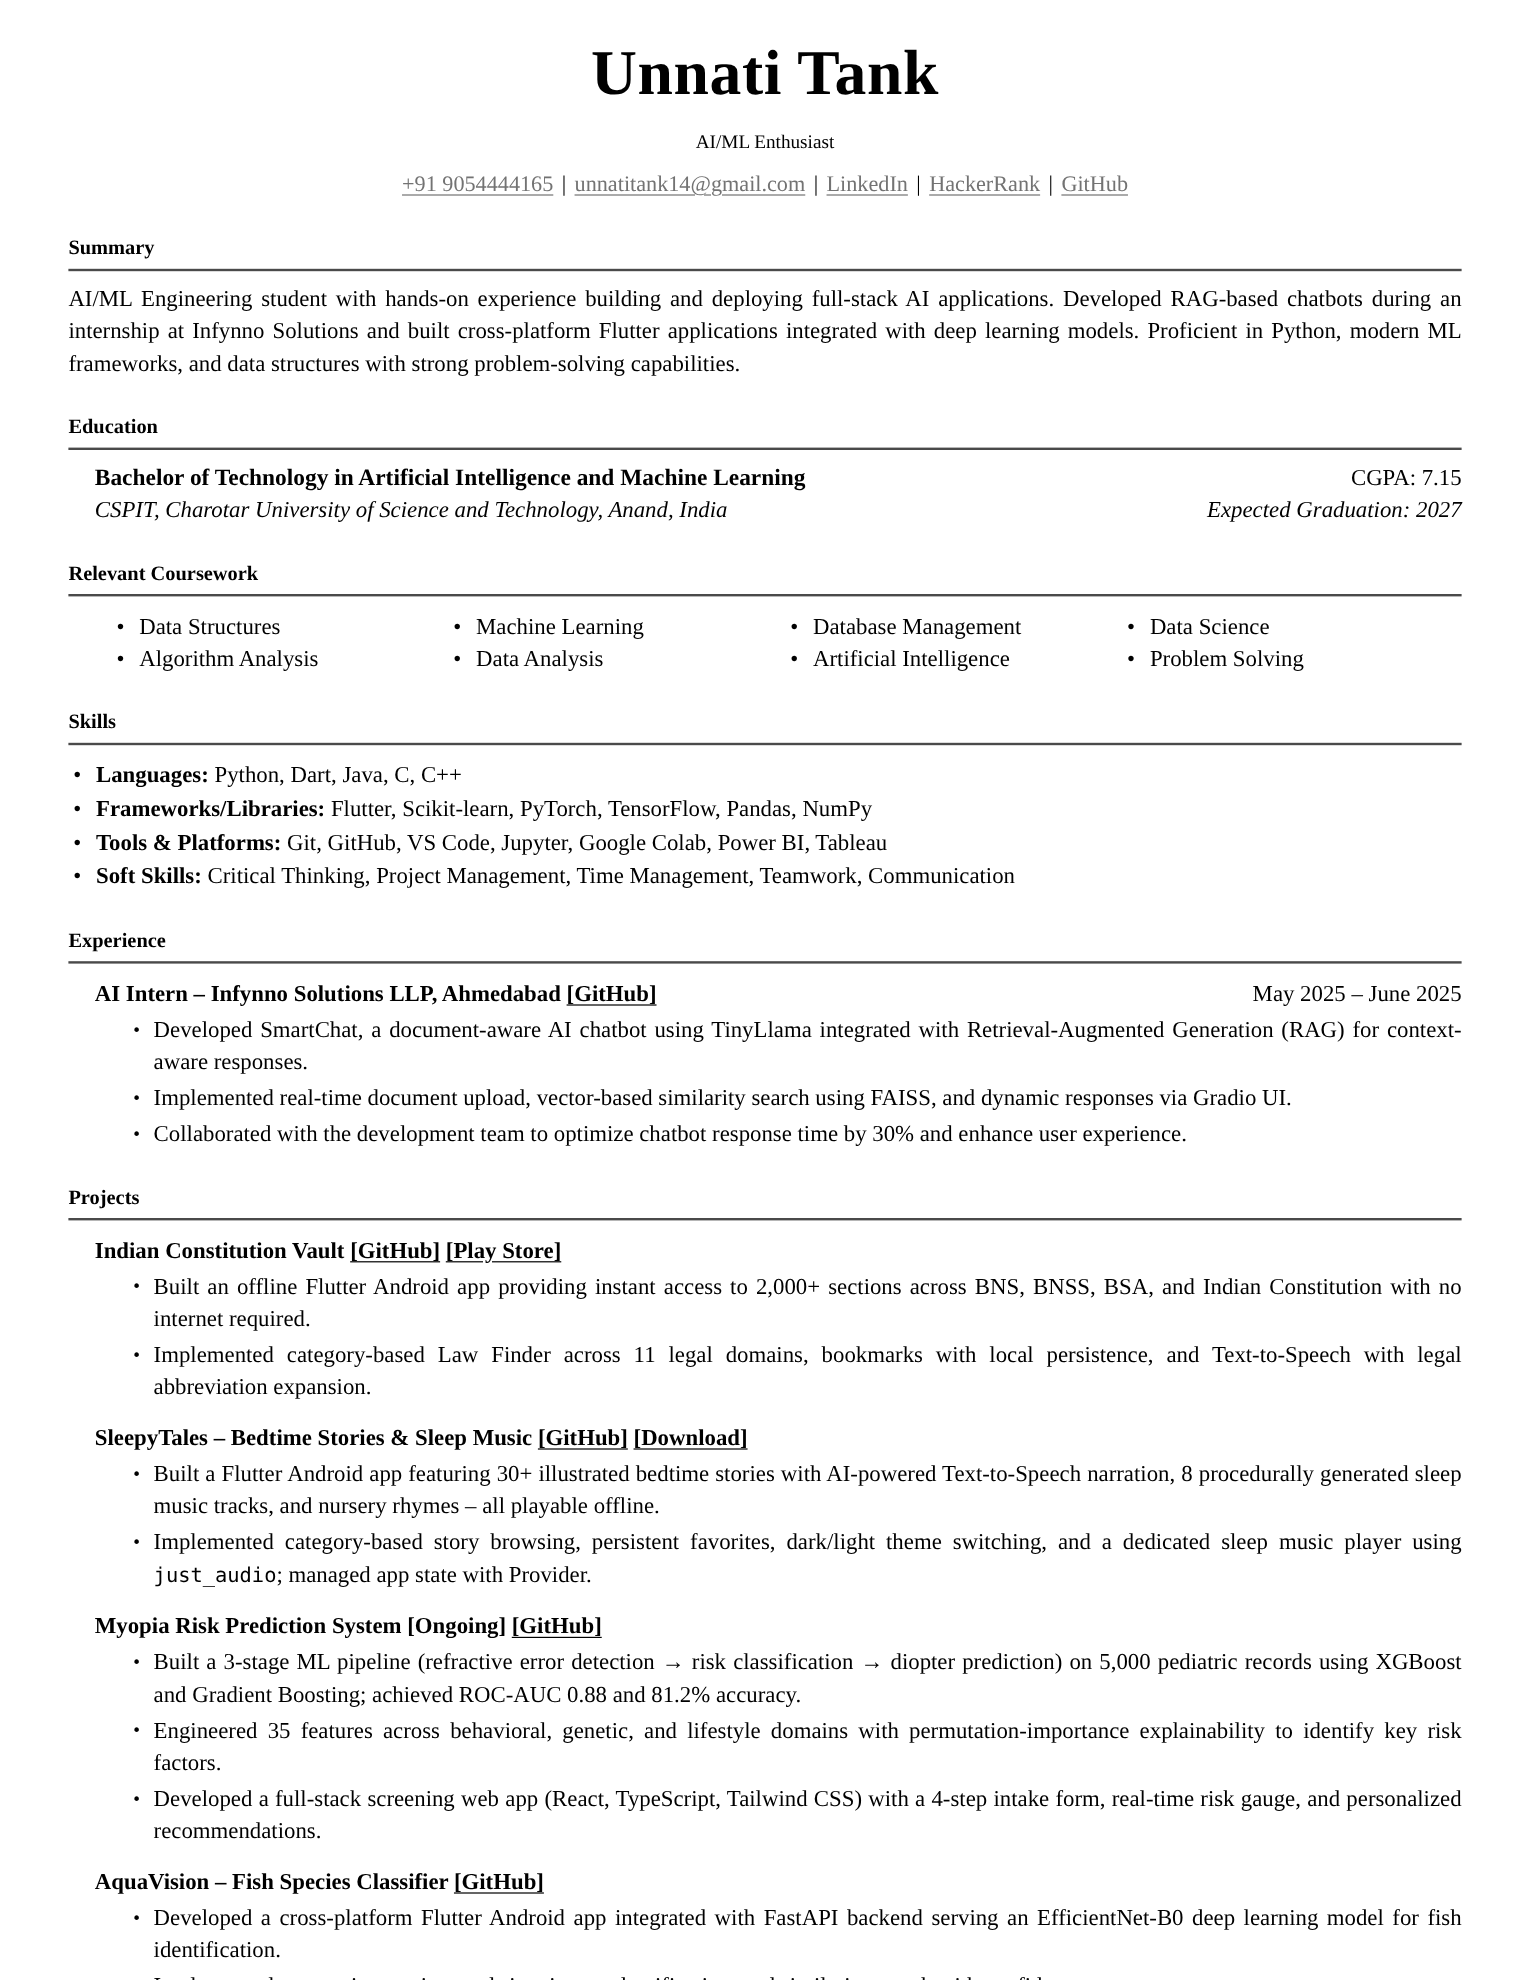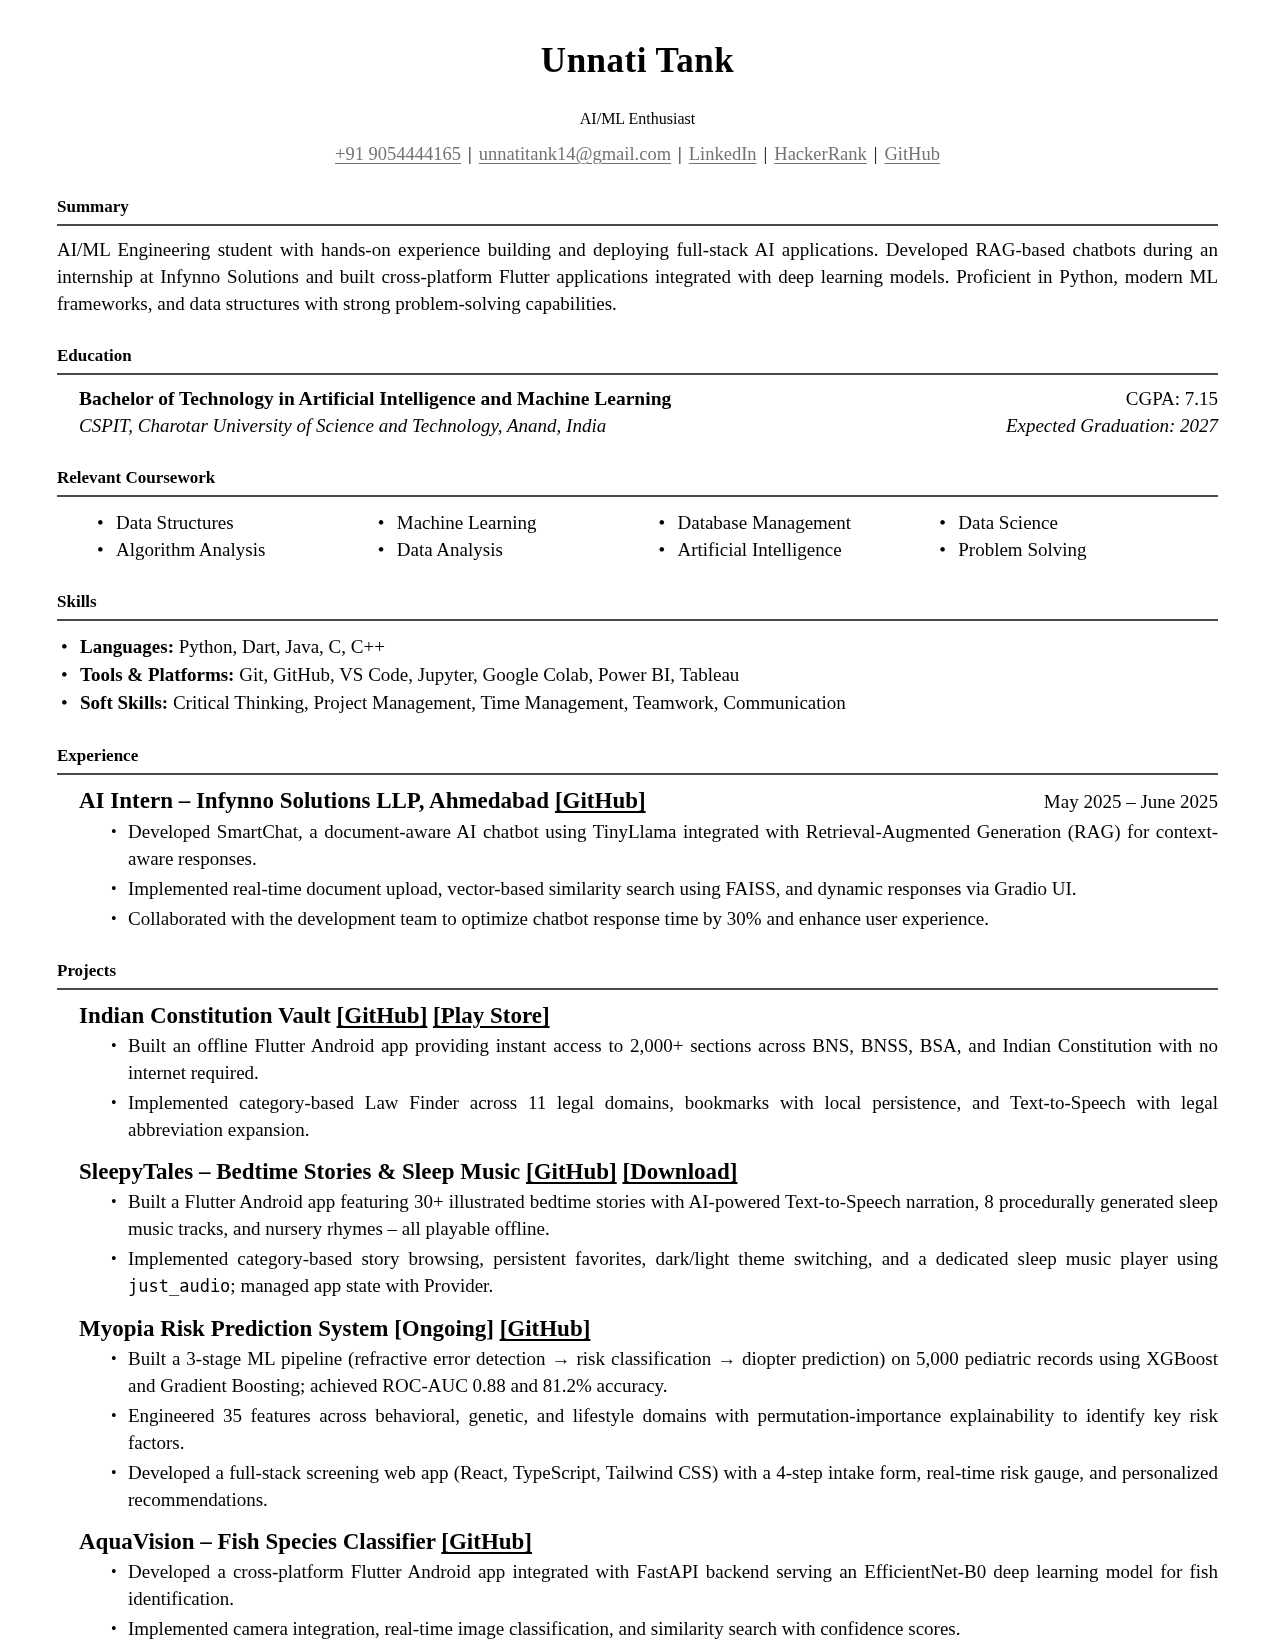--- a/index.html
+++ b/index.html
@@ -9,21 +9,21 @@
     min-height: 1650px;
     margin: 0 auto;
     padding: 34px 57px 40px 57px;
     font-family: "Liberation Serif", "DejaVu Serif", serif;
     font-size: 19px;
     color: #000000;
     line-height: 27px;
   }
   
   .hdr { text-align: center; }
-  .hdr-name { font-size: 35px; line-height: 54px; font-weight: bold; letter-spacing: 0.5px; }
+  .hdr-name { font-size: 53px; line-height: 54px; font-weight: bold; letter-spacing: 0.5px; }
   .hdr-sub { font-size: 16px; margin-top: 17px; }
   .hdr-contact { font-size: 18.5px; margin-top: 9px; }
   .hdr-contact a { color: #737373; text-decoration: underline; text-underline-offset: 3px; cursor: pointer; }
   .hdr-contact .sep { margin: 0 7px; }
   
   .section { margin-top: 25px; }
   .sec-title {
     font-size: 17px;
     font-weight: bold;
     line-height: 28px;
@@ -51,21 +51,21 @@
   .course-col li::before { content: "\2022"; position: absolute; left: 2px; }
   
   .label-list { list-style: none; margin-top: 12px; }
   .label-list li { position: relative; padding-left: 23px; line-height: 28px; }
   .label-list li::before { content: "\2022"; position: absolute; left: 4px; }
   .label-list b { font-weight: bold; }
   
   .entry { margin-top: 12px; padding-left: 22px; }
   .entry + .entry { margin-top: 15px; }
   .entry-head { display: flex; justify-content: space-between; align-items: baseline; }
-  .entry-title { font-weight: bold; font-size: 23px; }
+  .entry-title { font-weight: bold; font-size: 19px; }
   .entry-title a { color: #000; text-decoration: underline; text-underline-offset: 3px; cursor: pointer; }
   .entry-dates { font-size: 19px; white-space: nowrap; }
   .entry ul { list-style: none; margin-top: 3px; padding-left: 28px; }
   .entry li {
     position: relative;
     padding-left: 21px;
     text-align: justify;
     line-height: 27px;
     margin-top: 3px;
   }
@@ -132,20 +132,21 @@
         <li>Problem Solving</li>
       </ul>
     </div>
   </div>
 </div>
 
 <div class="section">
   <div class="sec-title">Skills</div>
   <ul class="label-list">
     <li><b>Languages:</b><span> Python, Dart, Java, C, C++</span></li>
+    <li><b>Frameworks/Libraries:</b><span> Flutter, Scikit-learn, PyTorch, TensorFlow, Pandas, NumPy</span></li>
     <li><b>Tools &amp; Platforms:</b><span> Git, GitHub, VS Code, Jupyter, Google Colab, Power BI, Tableau</span></li>
     <li><b>Soft Skills:</b><span> Critical Thinking, Project Management, Time Management, Teamwork, Communication</span></li>
   </ul>
 </div>
 
 <div class="section">
   <div class="sec-title">Experience</div>
   <div class="entry">
     <div class="entry-head">
       <span class="entry-title"><span>AI Intern – Infynno Solutions LLP, Ahmedabad </span><a>[GitHub]</a></span>

